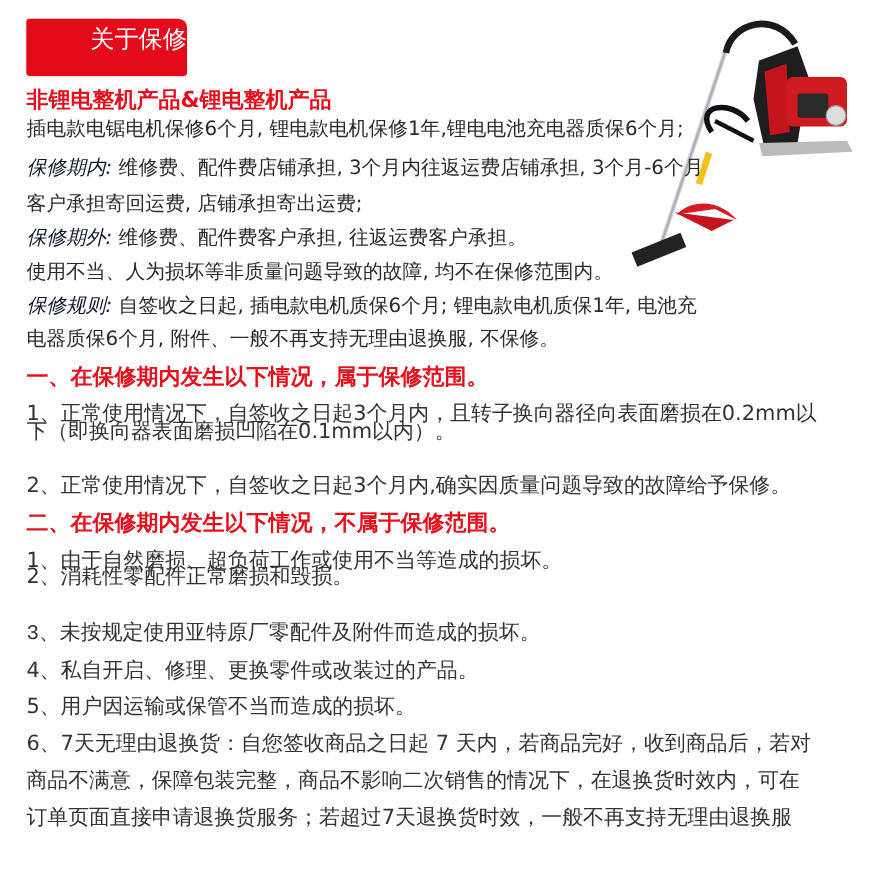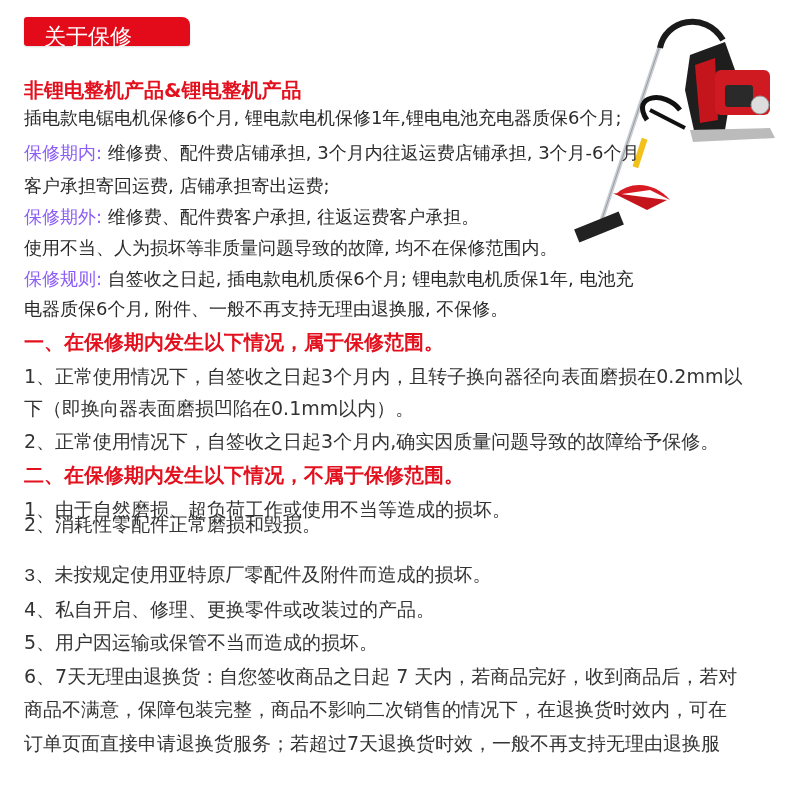--- a/index.html
+++ b/index.html
@@ -2,32 +2,31 @@
 <html><head>
   <meta charset="utf-8">
   <style>
     html, body { margin: 0; padding: 0; }
     body {
       width: 800px; height: 800px; overflow: hidden; background: #ffffff;
       font-family: "DejaVu Sans", "Liberation Sans", sans-serif;
       position: relative; color: #333333;
     }
     .badge {
-      position: absolute; left: 24px; top: 17px; width: 146px; height: 29px;
+      position: absolute; left: 24px; top: 17px; width: 146px; height: 52px;
       background: #e30b1a; border-radius: 3px 8px 3px 3px;
-      color: #ffffff; font-size: 22px; line-height: 40px; text-align: left;
+      color: #ffffff; font-size: 22px; line-height: 40px; text-align: right;
       box-shadow: 0 1px 2px rgba(0,0,0,0.15);
-      padding-left: 20px;
     }
     .line {
       position: absolute; left: 24px; white-space: nowrap;
       font-size: 19px; line-height: 24px; color: #333333;
     }
     .line.big { font-size: 18px; color: #2a2a2a; }
-    .red { color: #8b5cf6; }
+    .red { color: #0f172a; font-style: italic; }
     .subhead { font-size: 20px; font-weight: bold; color: #e3101e; }
     .darkred { color: #b5182a; margin-top: 40px; }
     .product {
       position: absolute; left: 555px; top: 10px; width: 235px; height: 240px;
     }
   </style>
 </head>
 <body>
 
 <div class="badge">关于保修</div>
@@ -73,21 +72,21 @@
 
 <div class="line big" style="top:236px;">使用不当、人为损坏等非质量问题导致的故障, 均不在保修范围内。</div>
 
 <div class="line big" style="top:267px;">
   <span class="red">保修规则:</span><span> 自签收之日起, 插电款电机质保6个月; 锂电款电机质保1年, 电池充</span>
 </div>
 <div class="line big" style="top:297px;">电器质保6个月, 附件、一般不再支持无理由退换服, 不保修。</div>
 
 <div class="line subhead" style="top:330px;">一、在保修期内发生以下情况，属于保修范围。</div>
 <div class="line" style="top:364px;">1、正常使用情况下，自签收之日起3个月内，且转子换向器径向表面磨损在0.2mm以</div>
-<div class="line" style="top:396px;">下（即换向器表面磨损凹陷在0.1mm以内）。</div>
+<div class="line" style="top:380px;">下（即换向器表面磨损凹陷在0.1mm以内）。</div>
 <div class="line" style="top:429px;">2、正常使用情况下，自签收之日起3个月内,确实因质量问题导致的故障给予保修。</div>
 
 <div class="line subhead" style="top:463px;">二、在保修期内发生以下情况，不属于保修范围。</div>
 <div class="line" style="top:497px;">1、由于自然磨损、超负荷工作或使用不当等造成的损坏。</div>
 <div class="line" style="top:512px;">2、消耗性零配件正常磨损和毁损。</div>
 <div class="line" style="top:564px;font-family:Liberation Mono, monospace;">3、未按规定使用亚特原厂零配件及附件而造成的损坏。</div>
 <div class="line" style="top:597px;">4、私自开启、修理、更换零件或改装过的产品。</div>
 <div class="line" style="top:630px;">5、用户因运输或保管不当而造成的损坏。</div>
 <div class="line" style="top:664px;">6、7天无理由退换货：自您签收商品之日起 7 天内，若商品完好，收到商品后，若对</div>
 <div class="line" style="top:697px;">商品不满意，保障包装完整，商品不影响二次销售的情况下，在退换货时效内，可在</div>

